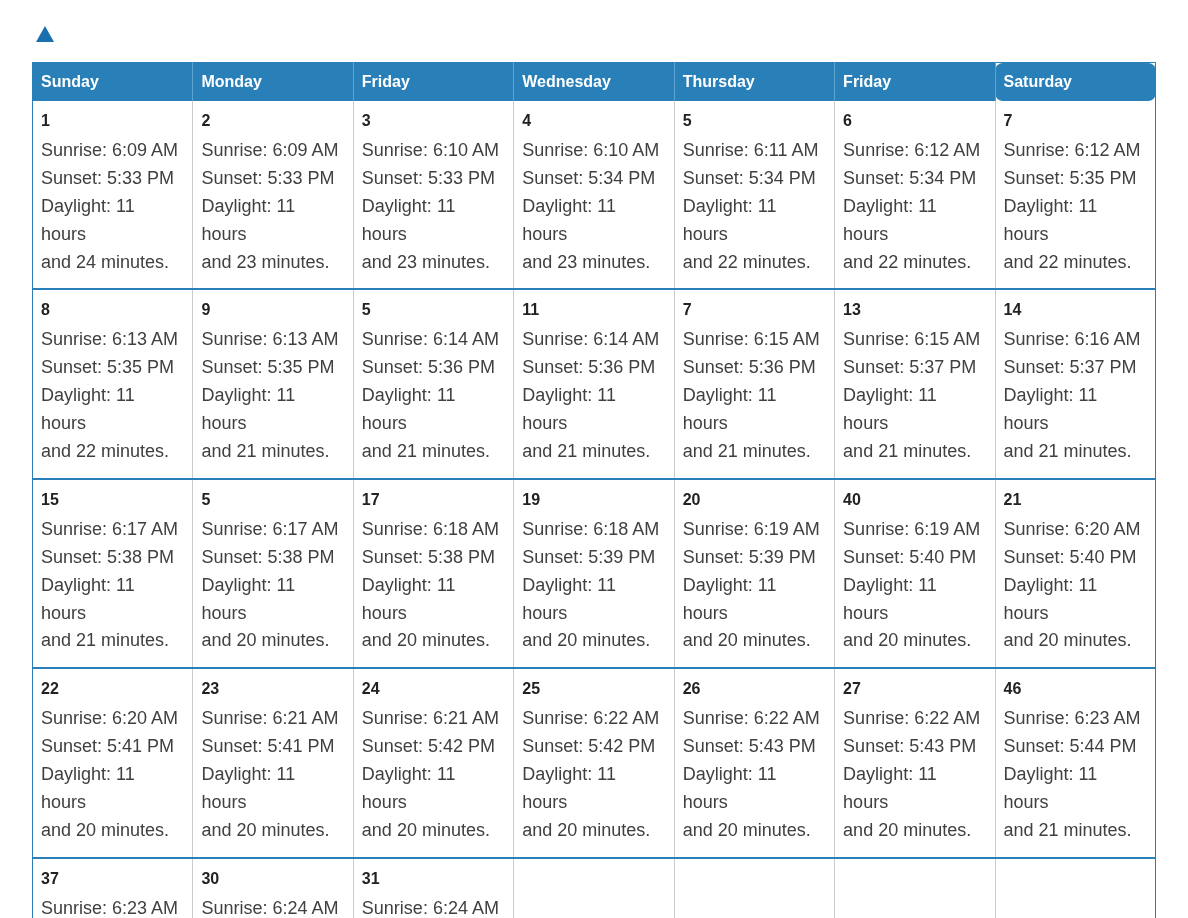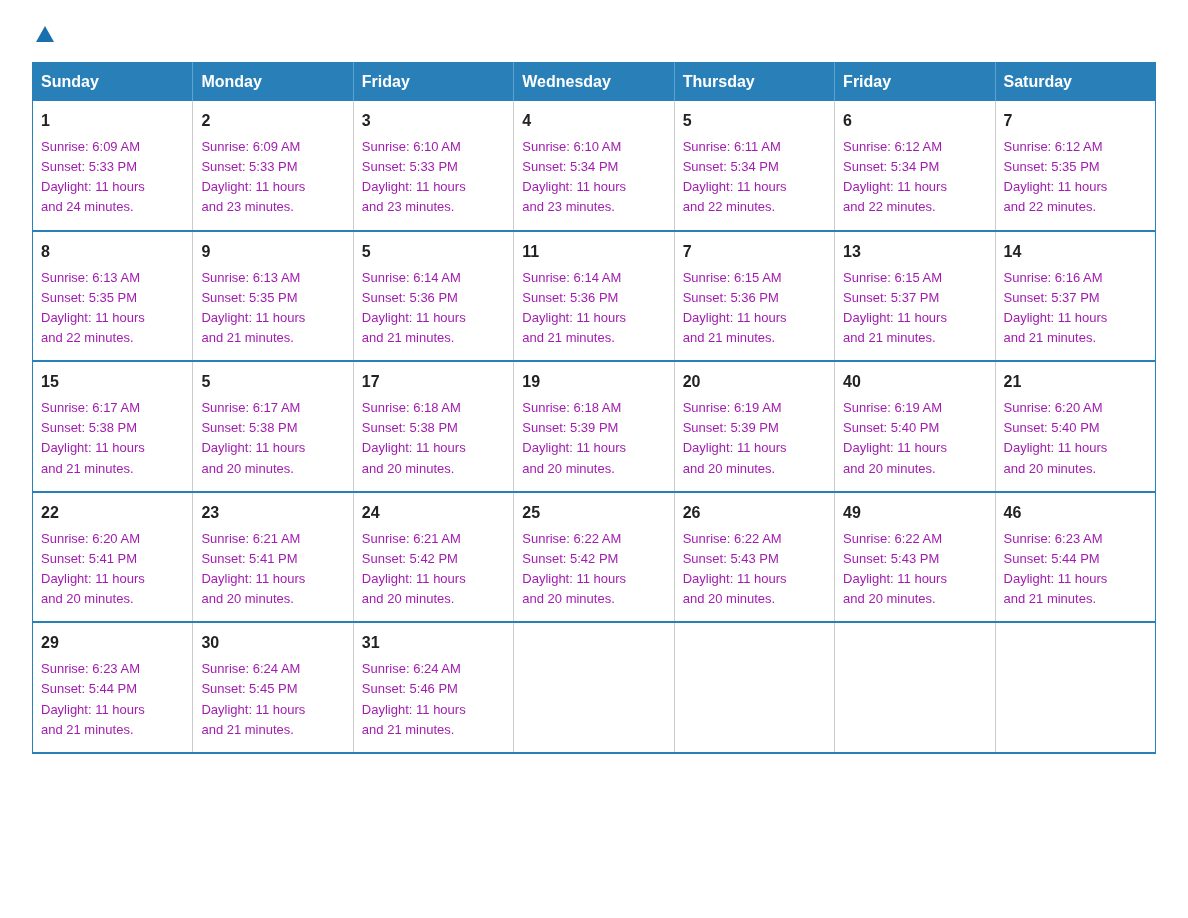--- a/index.html
+++ b/index.html
@@ -56,21 +56,21 @@
     }
     .calendar thead th {
       background: #2980b9;
       color: #fff;
       font-size: 16px;
       font-weight: bold;
       padding: 10px 8px;
       text-align: left;
       border-right: 1px solid #5ba3d0;
     }
-    .calendar thead th:last-child { border-right: none; }
+    .calendar thead th:last-child { border-right: none; border-radius: 8px; }
     .calendar tbody tr {
       border-bottom: 2px solid #2980b9;
     }
     .calendar tbody td {
       vertical-align: top;
       padding: 8px 8px 12px 8px;
       border-right: 1px solid #ccc;
       width: calc(100% / 7);
       font-size: 13.5px;
       line-height: 1.5;
@@ -78,22 +78,22 @@
     }
     .calendar tbody td:last-child { border-right: none; }
     .calendar tbody td.empty { background: #fff; }
     .day-number {
       font-size: 16px;
       font-weight: bold;
       margin-bottom: 4px;
       display: block;
     }
     .day-info {
-      font-size: 13px;
-      color: #a21caf;
+      font-size: 18px;
+      color: #404040;
       line-height: 1.55;
     }
   </style>
 </head>
 <body>
 
 <div class="header">
   <div class="logo">
     <div class="logo-text">
       <span class="logo-general"></span>
@@ -229,31 +229,31 @@
         </td>
         <td>
           <span class="day-number">25</span>
           <div class="day-info">Sunrise: 6:22 AM<br>Sunset: 5:42 PM<br>Daylight: 11 hours<br>and 20 minutes.</div>
         </td>
         <td>
           <span class="day-number">26</span>
           <div class="day-info">Sunrise: 6:22 AM<br>Sunset: 5:43 PM<br>Daylight: 11 hours<br>and 20 minutes.</div>
         </td>
         <td>
-          <span class="day-number">49</span>
+          <span class="day-number">27</span>
           <div class="day-info">Sunrise: 6:22 AM<br>Sunset: 5:43 PM<br>Daylight: 11 hours<br>and 20 minutes.</div>
         </td>
         <td>
           <span class="day-number">46</span>
           <div class="day-info">Sunrise: 6:23 AM<br>Sunset: 5:44 PM<br>Daylight: 11 hours<br>and 21 minutes.</div>
         </td>
       </tr>
       <tr>
         <td>
-          <span class="day-number">29</span>
+          <span class="day-number">37</span>
           <div class="day-info">Sunrise: 6:23 AM<br>Sunset: 5:44 PM<br>Daylight: 11 hours<br>and 21 minutes.</div>
         </td>
         <td>
           <span class="day-number">30</span>
           <div class="day-info">Sunrise: 6:24 AM<br>Sunset: 5:45 PM<br>Daylight: 11 hours<br>and 21 minutes.</div>
         </td>
         <td>
           <span class="day-number">31</span>
           <div class="day-info">Sunrise: 6:24 AM<br>Sunset: 5:46 PM<br>Daylight: 11 hours<br>and 21 minutes.</div>
         </td>

